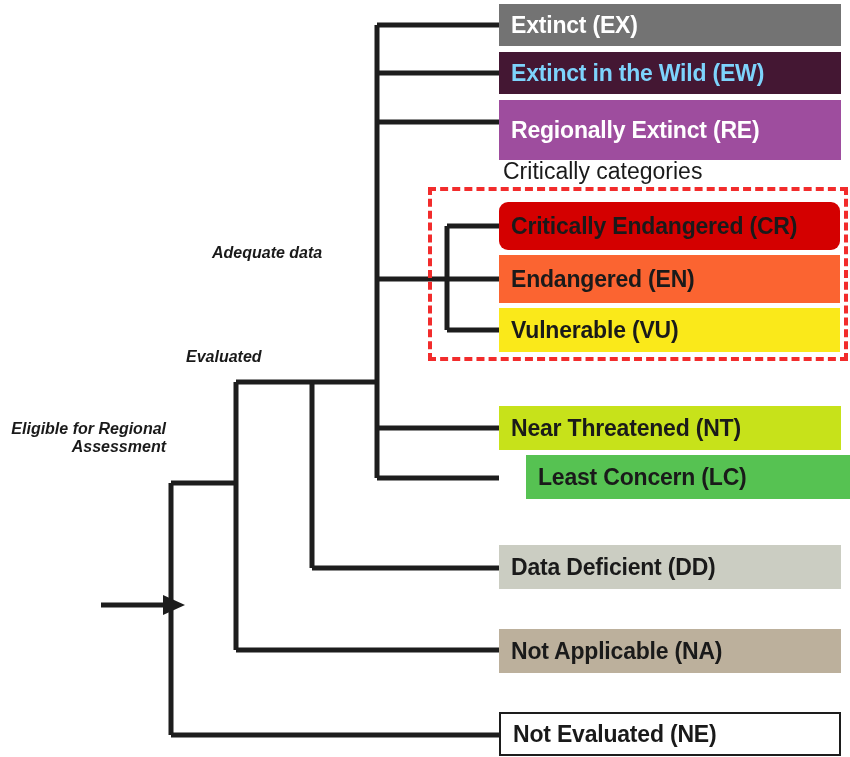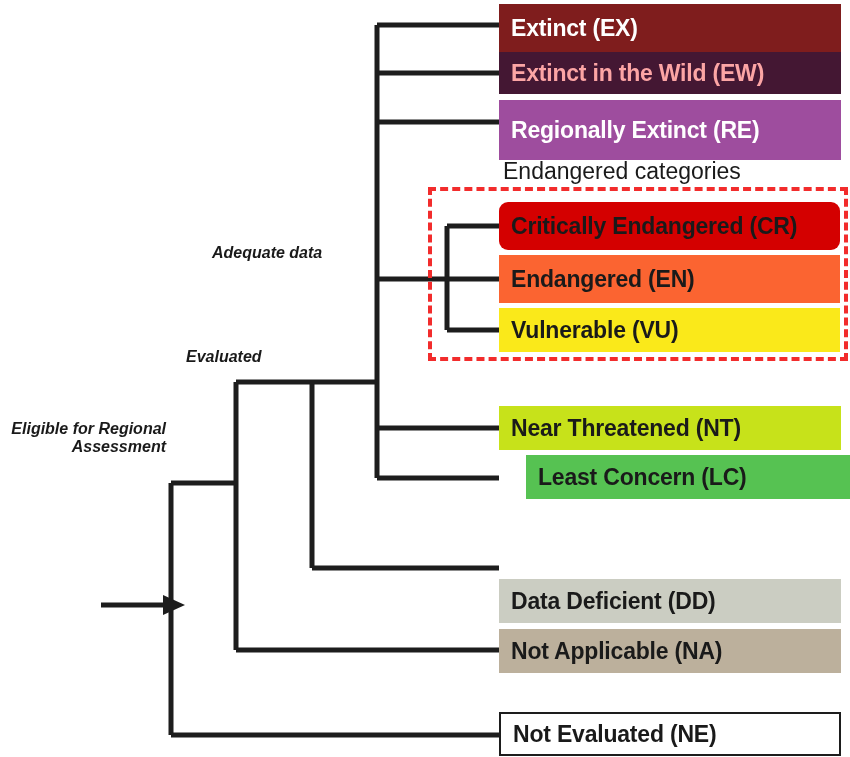--- a/index.html
+++ b/index.html
@@ -103,57 +103,57 @@
 
       <line x1="447" y1="226" x2="447" y2="330"></line>
       <line x1="447" y1="226" x2="499" y2="226"></line>
       <line x1="447" y1="279" x2="499" y2="279"></line>
       <line x1="447" y1="330" x2="499" y2="330"></line>
     </g>
 
     <polygon points="163,595 185,605 163,615" fill="#1d1d1d"></polygon>
   </svg>
 
-  <div id="threatened-group-title" style="left:503px; top:158px;">Endangered categories</div>
+  <div id="threatened-group-title" style="left:503px; top:158px;">Critically categories</div>
 
   <div id="threatened-dashed-box" style="left:428px; top:187px; width:420px; height:174px;"></div>
 
   <div class="node-label" style="left:212px; top:244px;">Adequate data</div>
 
   <div class="node-label" style="left:186px; top:348px;">Evaluated</div>
 
   <div class="node-label two-line" style="left:-64px; top:420px; width:230px;">Eligible for Regional Assessment</div>
 
 
   <div id="category-boxes">
-      <div class="cat-box" style="left: 499px; top: 4px; width: 342px; height: 48px; background: #7f1d1d; color: rgb(255, 255, 255);">
+      <div class="cat-box" style="left: 499px; top: 4px; width: 342px; height: 42px; background: #737373; color: rgb(255, 255, 255);">
         <span>Extinct (EX)</span>
       </div>
-      <div class="cat-box" style="left: 499px; top: 52px; width: 342px; height: 42px; background: rgb(68, 23, 51); color: #fca5a5;">
+      <div class="cat-box" style="left: 499px; top: 52px; width: 342px; height: 42px; background: rgb(68, 23, 51); color: #7dd3fc;">
         <span>Extinct in the Wild (EW)</span>
       </div>
       <div class="cat-box" style="left: 499px; top: 100px; width: 342px; height: 60px; background: rgb(158, 77, 158); color: rgb(255, 255, 255);">
         <span>Regionally Extinct (RE)</span>
       </div>
       <div class="cat-box" style="left: 499px; top: 202px; width: 341px; height: 48px; background: rgb(212, 0, 0); color: rgb(26, 26, 26); border-radius: 9px;">
         <span>Critically Endangered (CR)</span>
       </div>
       <div class="cat-box" style="left: 499px; top: 255px; width: 341px; height: 48px; background: rgb(251, 100, 49); color: rgb(26, 26, 26);">
         <span>Endangered (EN)</span>
       </div>
       <div class="cat-box" style="left: 499px; top: 308px; width: 341px; height: 44px; background: rgb(250, 233, 26); color: rgb(26, 26, 26);">
         <span>Vulnerable (VU)</span>
       </div>
       <div class="cat-box" style="left: 499px; top: 406px; width: 342px; height: 44px; background: rgb(199, 226, 26); color: rgb(26, 26, 26);">
         <span>Near Threatened (NT)</span>
       </div>
       <div class="cat-box" style="left: 499px; top: 455px; width: 342px; height: 44px; background: rgb(86, 194, 82); color: rgb(26, 26, 26); margin-left: 27px;">
         <span>Least Concern (LC)</span>
       </div>
-      <div class="cat-box" style="left: 499px; top: 545px; width: 342px; height: 44px; background: rgb(203, 205, 194); color: rgb(26, 26, 26); margin-top: 34px;">
+      <div class="cat-box" style="left: 499px; top: 545px; width: 342px; height: 44px; background: rgb(203, 205, 194); color: rgb(26, 26, 26);">
         <span>Data Deficient (DD)</span>
       </div>
       <div class="cat-box" style="left: 499px; top: 629px; width: 342px; height: 44px; background: rgb(188, 176, 156); color: rgb(26, 26, 26);">
         <span>Not Applicable (NA)</span>
       </div>
       <div class="cat-box outlined" style="left: 499px; top: 712px; width: 342px; height: 44px; background: rgb(255, 255, 255); color: rgb(26, 26, 26); text-align: center;">
         <span>Not Evaluated (NE)</span>
       </div>
     </div>
 

